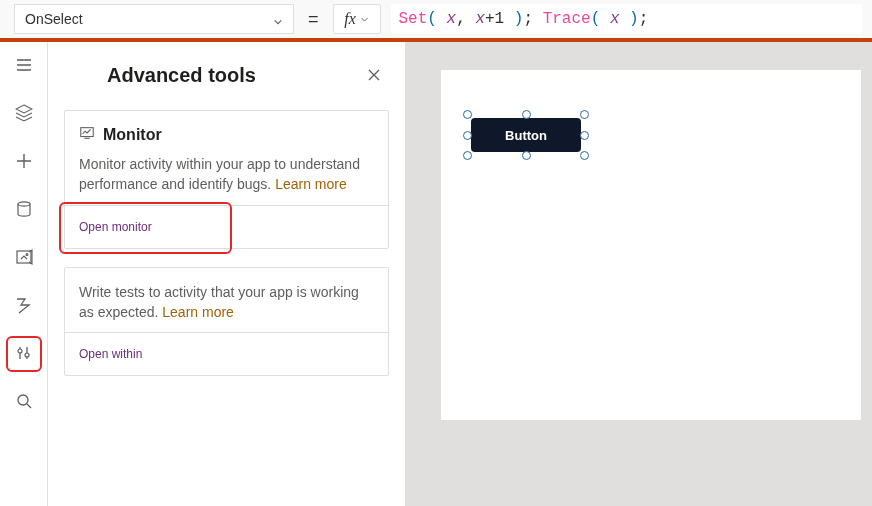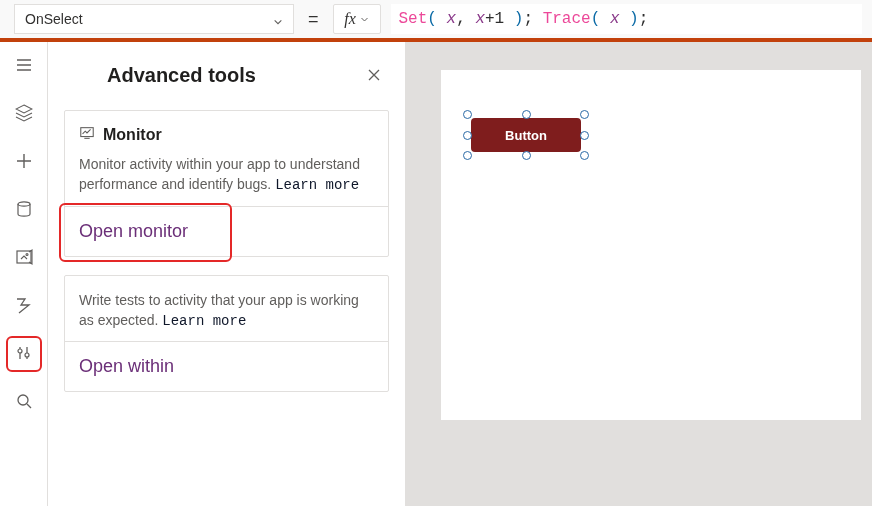--- a/index.html
+++ b/index.html
@@ -147,27 +147,26 @@
     font-size: 16px;
     font-weight: 600;
     color: #201f1e;
   }
   .card-desc {
     font-size: 14px;
     color: #605e5c;
     line-height: 1.45;
   }
   .learn-more {
-    color: #0f172a;
-    font-family: Liberation Mono, monospace;
+    color: #a16207;
   }
   .card-action {
     border-top: 1px solid #e1dfdd;
     padding: 14px 14px;
-    font-size: 18px;
+    font-size: 12px;
     color: #6b2f78;
   }
   .card-action.highlighted {
     position: relative;
   }
   .card-action.highlighted::after {
     content: "";
     position: absolute;
     left: -6px; top: -4px; right: 156px; bottom: -6px;
     border: 2.5px solid #e42828;
@@ -184,21 +183,21 @@
   .app-surface {
     width: 420px;
     height: 350px;
     background: #fff;
     position: relative;
   }
   .selected-btn {
     position: absolute;
     left: 30px; top: 48px;
     width: 110px; height: 34px;
-    background: #7f1d1d;
+    background: #0f172a;
     color: #fff;
     display: flex;
     align-items: center;
     justify-content: center;
     font-size: 13px;
     font-weight: 600;
     border-radius: 4px;
   }
   .sel-outline {
     position: absolute;

